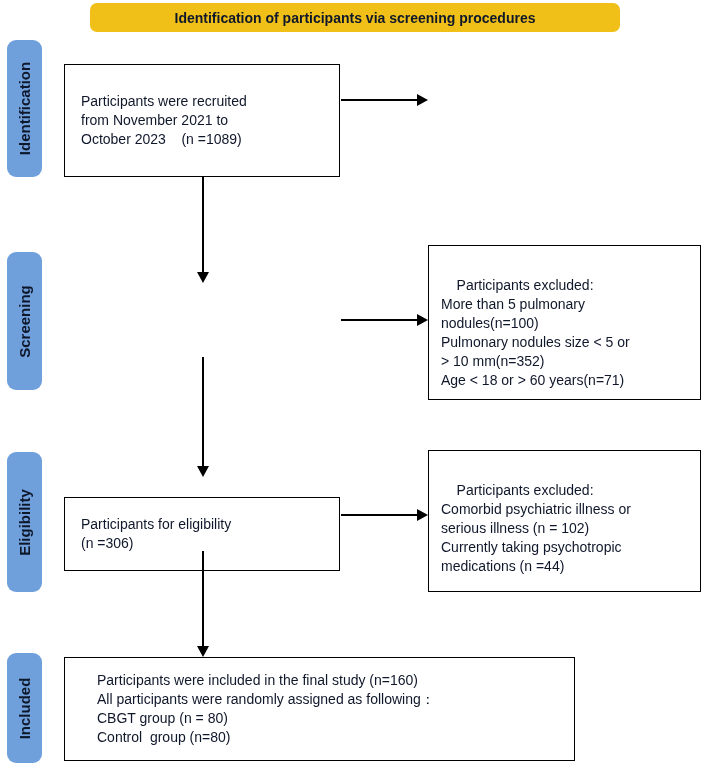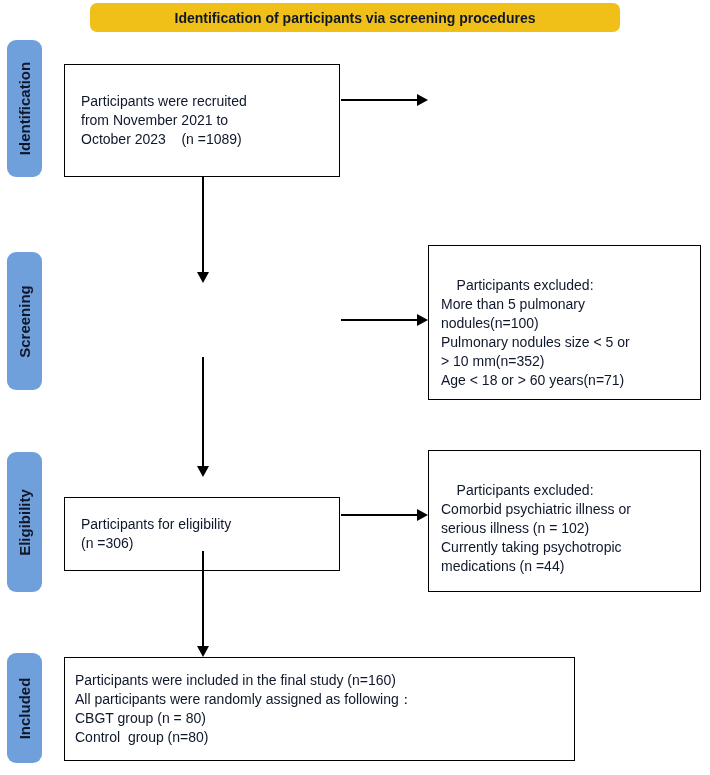--- a/index.html
+++ b/index.html
@@ -51,21 +51,21 @@
     font-size: 14px;
     line-height: 19px;
     white-space: pre-wrap;
   }
   .flow-box { display: flex; align-items: center; }
   .flow-box .txt { padding-left: 16px; padding-right: 8px; }
 
   .box-recruit   { left: 64px; top: 64px;  width: 276px; height: 113px; }
   .box-screened  { left: 64px; top: 283px; width: 276px; height: 74px; }
   .box-eligible  { left: 64px; top: 477px; width: 276px; height: 74px; margin-top: 20px; }
-  .box-included  { left: 64px; top: 657px; width: 511px; height: 104px; }
+  .box-included  { left: 64px; top: 657px; width: 511px; height: 104px; padding-left: 22px; }
   .box-included .txt { padding-left: 10px; }
 
   .side-box { padding: 11px 12px 8px 12px; }
   .side-removed  { left: 428px; top: 44px;  width: 273px; height: 116px; }
   .side-excl-scr { left: 428px; top: 245px; width: 273px; height: 155px; }
   .side-excl-eli { left: 428px; top: 450px; width: 273px; height: 142px; }
 
   .em { font-style: italic; }
 
   

